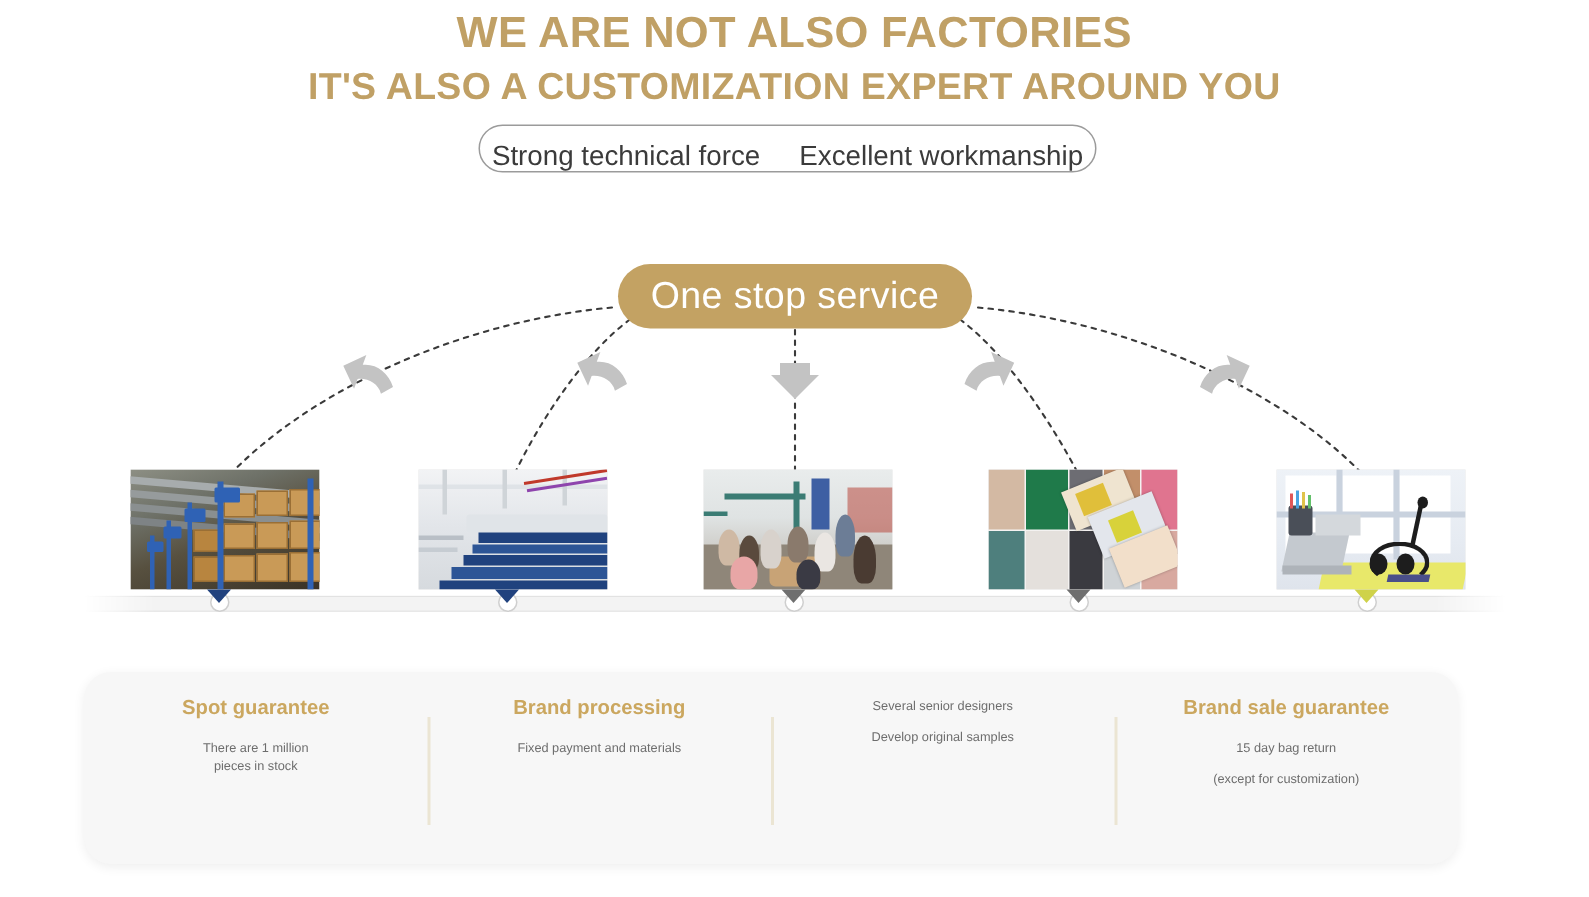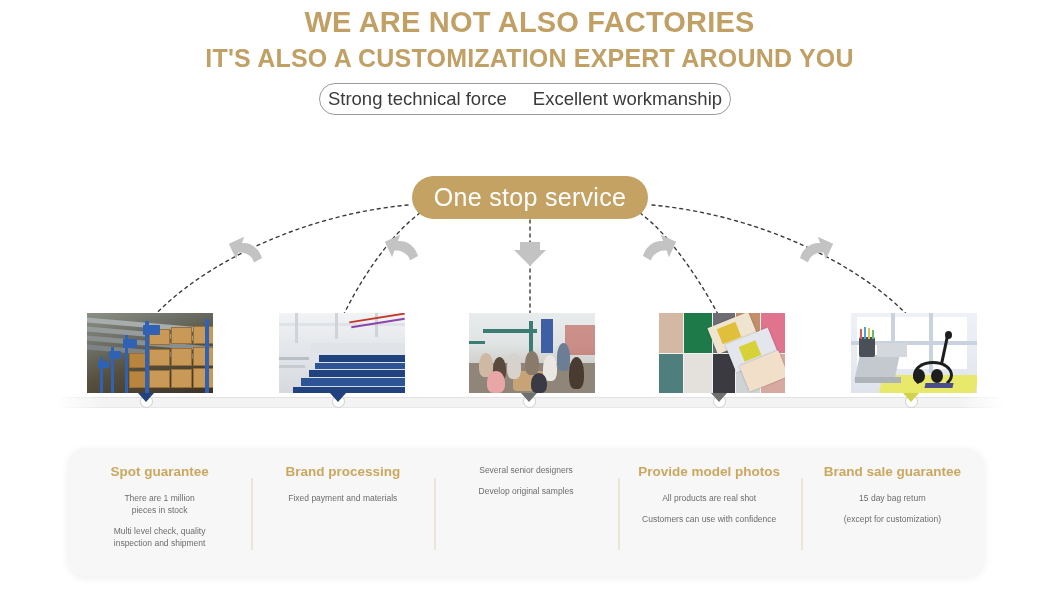--- a/index.html
+++ b/index.html
@@ -45,21 +45,21 @@
   .subtitle-pill {
     position: absolute;
     left: 319px;
     top: 83px;
     width: 412px;
     height: 32px;
     border: 1.4px solid #9b9b9b;
     border-radius: 18px;
     box-sizing: border-box;
     display: flex;
-    align-items: center;
+    align-items: flex-end;
     justify-content: center;
     gap: 26px;
   }
   .subtitle-pill span {
     color: #3b3b3b;
     font-size: 18.5px;
     line-height: 20px;
     white-space: nowrap;
   }
 
@@ -180,21 +180,21 @@
     background: #ffffff;
     border: 1px solid #cfcfcf;
     box-sizing: border-box;
     top: 1px;
     z-index: 3;
   }
 
   
   .feature-card {
     position: absolute;
-    left: 68px;
+    left: 56px;
     top: 448px;
     width: 916px;
     height: 128px;
     background: #f7f7f7;
     border-radius: 18px;
     box-shadow: 0 2px 8px rgba(0,0,0,0.07);
     display: flex;
     z-index: 1;
   }
   .feature-col {
@@ -410,39 +410,32 @@
   <div class="tl-dot" style="left:657px;"></div>
   <div class="tl-dot" style="left:849px;"></div>
 </div>
 
 <div class="feature-card">
 
   <div class="feature-col">
     <div class="feature-title">Spot guarantee</div>
     <div class="feature-line" style="white-space:pre-line">There are 1 million
 pieces in stock</div>
-    <div class="feature-line" style="white-space:pre-line">Multi level check, quality
-inspection and shipment</div>
   </div>
 
   <div class="feature-col">
     <div class="feature-title">Brand processing</div>
     <div class="feature-line" style="white-space:pre-line">Fixed payment and materials</div>
   </div>
 
   <div class="feature-col">
     <div class="feature-line" style="white-space:pre-line">Several senior designers</div>
     <div class="feature-line" style="white-space:pre-line">Develop original samples</div>
   </div>
 
-  <div class="feature-col">
-    <div class="feature-title">Provide model photos</div>
-    <div class="feature-line" style="white-space:pre-line">All products are real shot</div>
-    <div class="feature-line" style="white-space:pre-line">Customers can use with confidence</div>
-  </div>
 
   <div class="feature-col">
     <div class="feature-title">Brand sale guarantee</div>
     <div class="feature-line" style="white-space:pre-line">15 day bag return</div>
     <div class="feature-line" style="white-space:pre-line">(except for customization)</div>
   </div>
 
 </div>
 
 </body></html>

